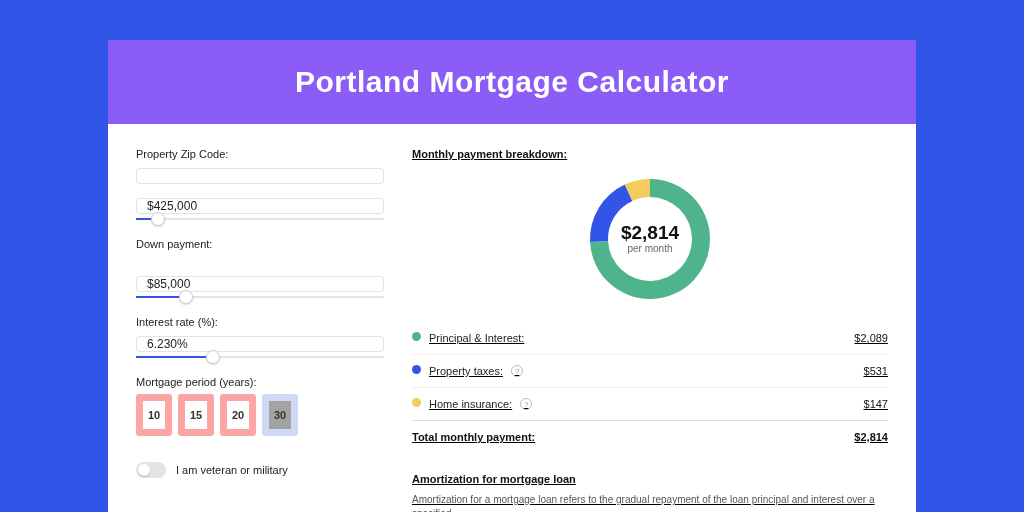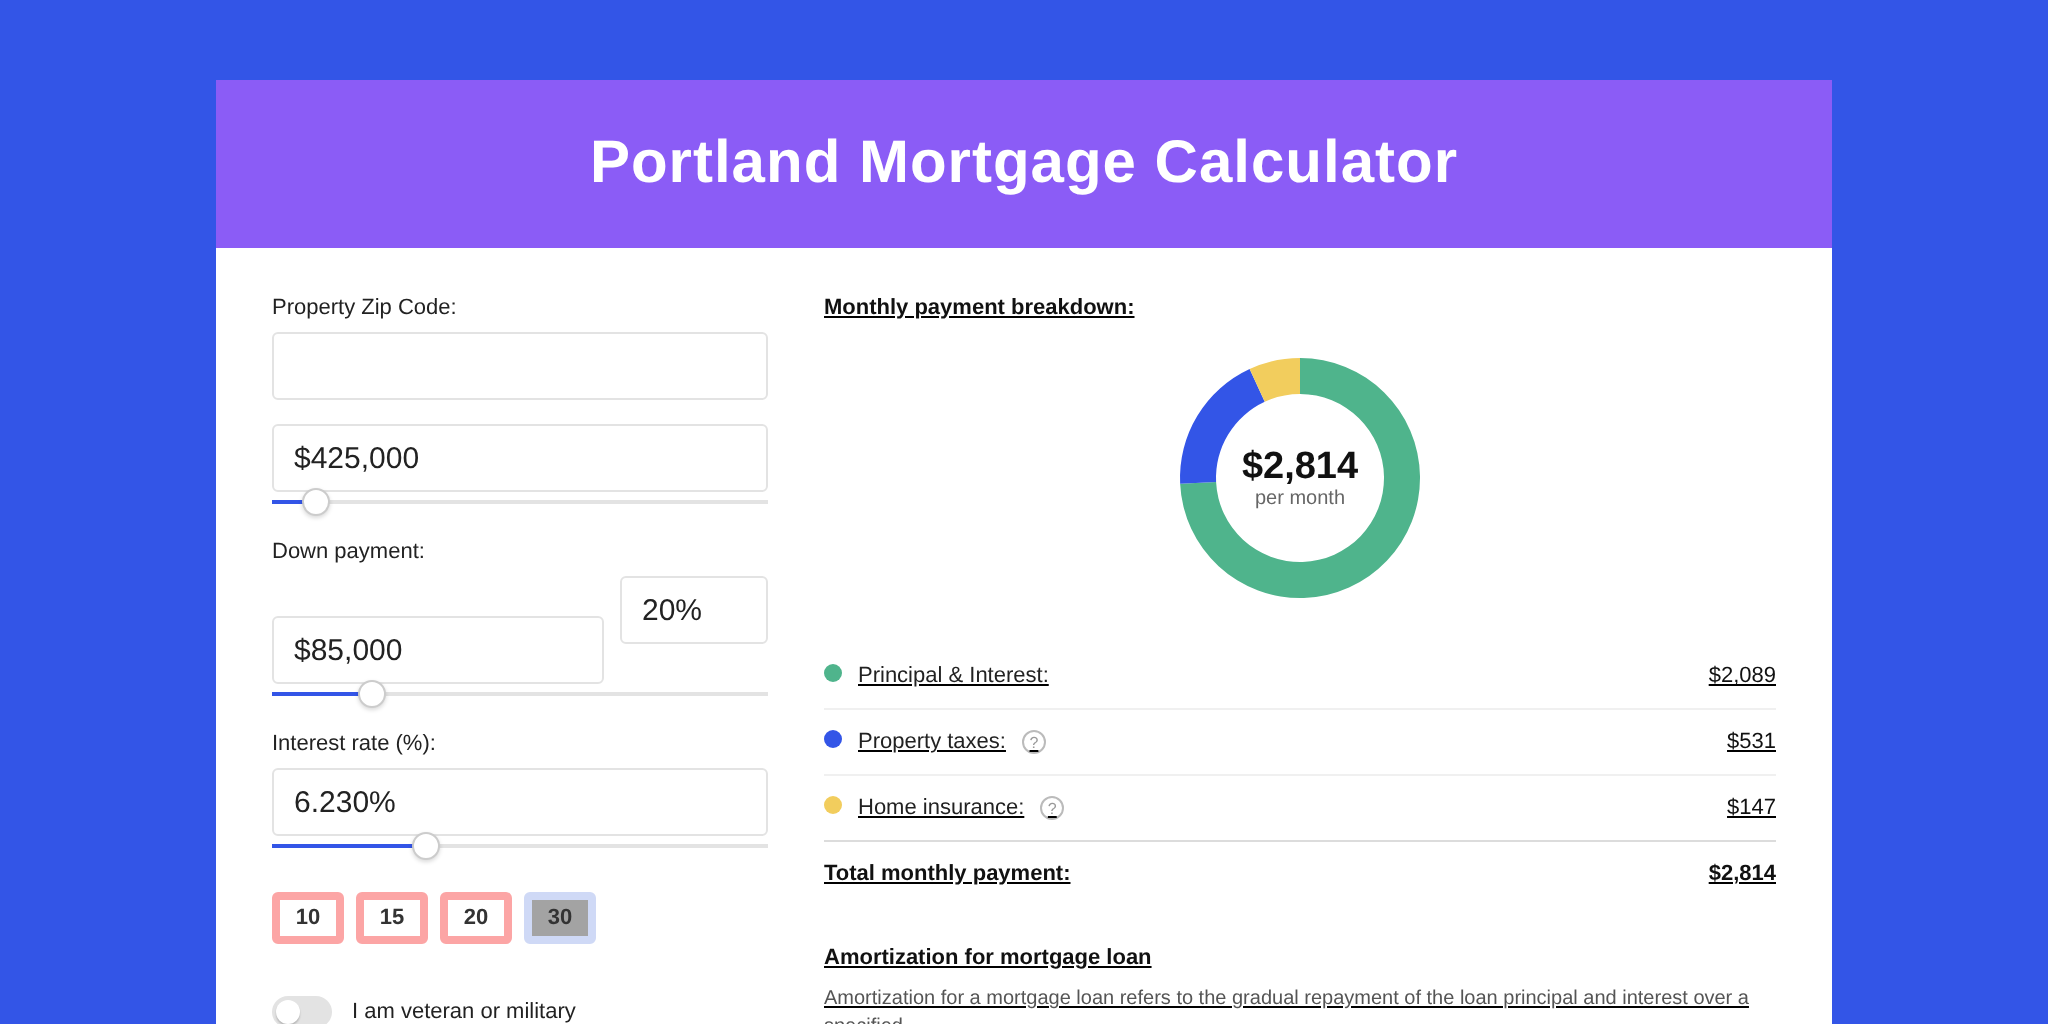--- a/index.html
+++ b/index.html
@@ -2,30 +2,30 @@
 <html><head>
 <meta charset="utf-8">
 <style>
   * { box-sizing: border-box; margin: 0; padding: 0; font-family: Arial, Helvetica, sans-serif; }
   body { width: 1024px; height: 512px; background: #3355e7; overflow: hidden; position: relative; }
   .title-bar { background: #8b5cf6; margin: 40px 108px 0 108px; height: 84px; display: flex; align-items: center; justify-content: center; }
   .title-bar h1 { color: #fff; font-size: 30px; font-weight: 700; letter-spacing: 0.5px; }
   .card { background: #fff; margin: 0 108px; height: 400px; display: flex; padding: 24px 28px; gap: 28px; }
   .left-col { width: 248px; display: flex; flex-direction: column; }
   .label { font-size: 11px; color: #222; margin-bottom: 6px; }
-  .input { width: 100%; height: 34px; border: 1px solid #e3e3e3; border-radius: 3px; background: #fff; padding: 0 10px; font-size: 15px; color: #222; }
+  .input { width: 100%; height: 16px; border: 1px solid #e3e3e3; border-radius: 3px; background: #fff; padding: 0 10px; font-size: 12px; color: #222; }
   .slider { position: relative; height: 14px; margin-top: -2px; }
   .slider-track { position: absolute; top: 6px; left: 0; right: 0; height: 2px; background: #e3e3e3; }
   .slider-fill { position: absolute; top: 6px; left: 0; height: 2px; background: #3355e7; }
   .slider-thumb { position: absolute; top: 0; width: 14px; height: 14px; background: #fff; border: 1px solid #ccc; border-radius: 50%; box-shadow: 0 1px 2px rgba(0,0,0,0.15); transform: translateX(-50%); }
   .row { display: flex; gap: 8px; }
   .dp-amount { flex: 1; margin-top: 20px; }
   .dp-percent { width: 74px; }
   .period-tabs { display: flex; gap: 6px; margin-top: 4px; }
-  .period-tab { width: 36px; height: 26px; border: 4px solid #fca5a5; border-radius: 3px; background: #fff; font-size: 11px; font-weight: 600; color: #333; display: flex; align-items: center; justify-content: center; cursor: pointer; }
+  .period-tab { width: 36px; height: 42px; border: 7px solid #fca5a5; border-radius: 3px; background: #fff; font-size: 11px; font-weight: 600; color: #333; display: flex; align-items: center; justify-content: center; cursor: pointer; }
   .period-tab.selected { background: #a3a3a3; border-color: #cfd9f6; color: #333; }
   .toggle-row { display: flex; align-items: center; gap: 10px; margin-top: 14px; }
   .toggle { width: 30px; height: 16px; background: #e3e3e3; border-radius: 8px; position: relative; cursor: pointer; }
   .toggle-knob { position: absolute; left: 2px; top: 2px; width: 12px; height: 12px; background: #fff; border-radius: 50%; box-shadow: 0 1px 1px rgba(0,0,0,0.2); }
   .toggle-label { font-size: 11px; color: #222; }
   .right-col { flex: 1; display: flex; flex-direction: column; text-decoration: underline; }
   .section-title { font-size: 11px; font-weight: 700; color: #111; margin-bottom: 8px; }
   .donut-wrap { display: flex; justify-content: center; padding: 6px 0 12px 0; }
   .donut-center-amount { font-size: 19px; font-weight: 700; fill: #111; }
   .donut-center-sub { font-size: 10px; fill: #666; }
@@ -68,40 +68,40 @@
         <div class="slider-track"></div>
         <div class="slider-fill" id="hp-fill" style="width: 9%;"></div>
         <div class="slider-thumb" id="hp-thumb" style="left: 9%;"></div>
       </div>
     </div>
 
     <div class="group">
       <div class="label">Down payment:</div>
       <div class="row">
         <input class="input dp-amount" value="$85,000" style="">
-        <input class="input dp-percent" value="20%" style="">
       </div>
       <div class="slider">
         <div class="slider-track"></div>
         <div class="slider-fill" id="dp-fill" style="width: 20%;"></div>
         <div class="slider-thumb" id="dp-thumb" style="left: 20%;"></div>
       </div>
     </div>
 
     <div class="group">
       <div class="label">Interest rate (%):</div>
       <input class="input" value="6.230%" style="">
       <div class="slider">
         <div class="slider-track"></div>
         <div class="slider-fill" id="ir-fill" style="width: 31%;"></div>
         <div class="slider-thumb" id="ir-thumb" style="left: 31%;"></div>
       </div>
     </div>
 
     <div class="group">
+      <div class="label">Mortgage period (years):</div>
       <div class="period-tabs" id="period-tabs">
           <div class="period-tab">10</div>
           <div class="period-tab">15</div>
           <div class="period-tab">20</div>
           <div class="period-tab selected">30</div>
         </div>
     </div>
 
     <div class="toggle-row">
       <div class="toggle">

